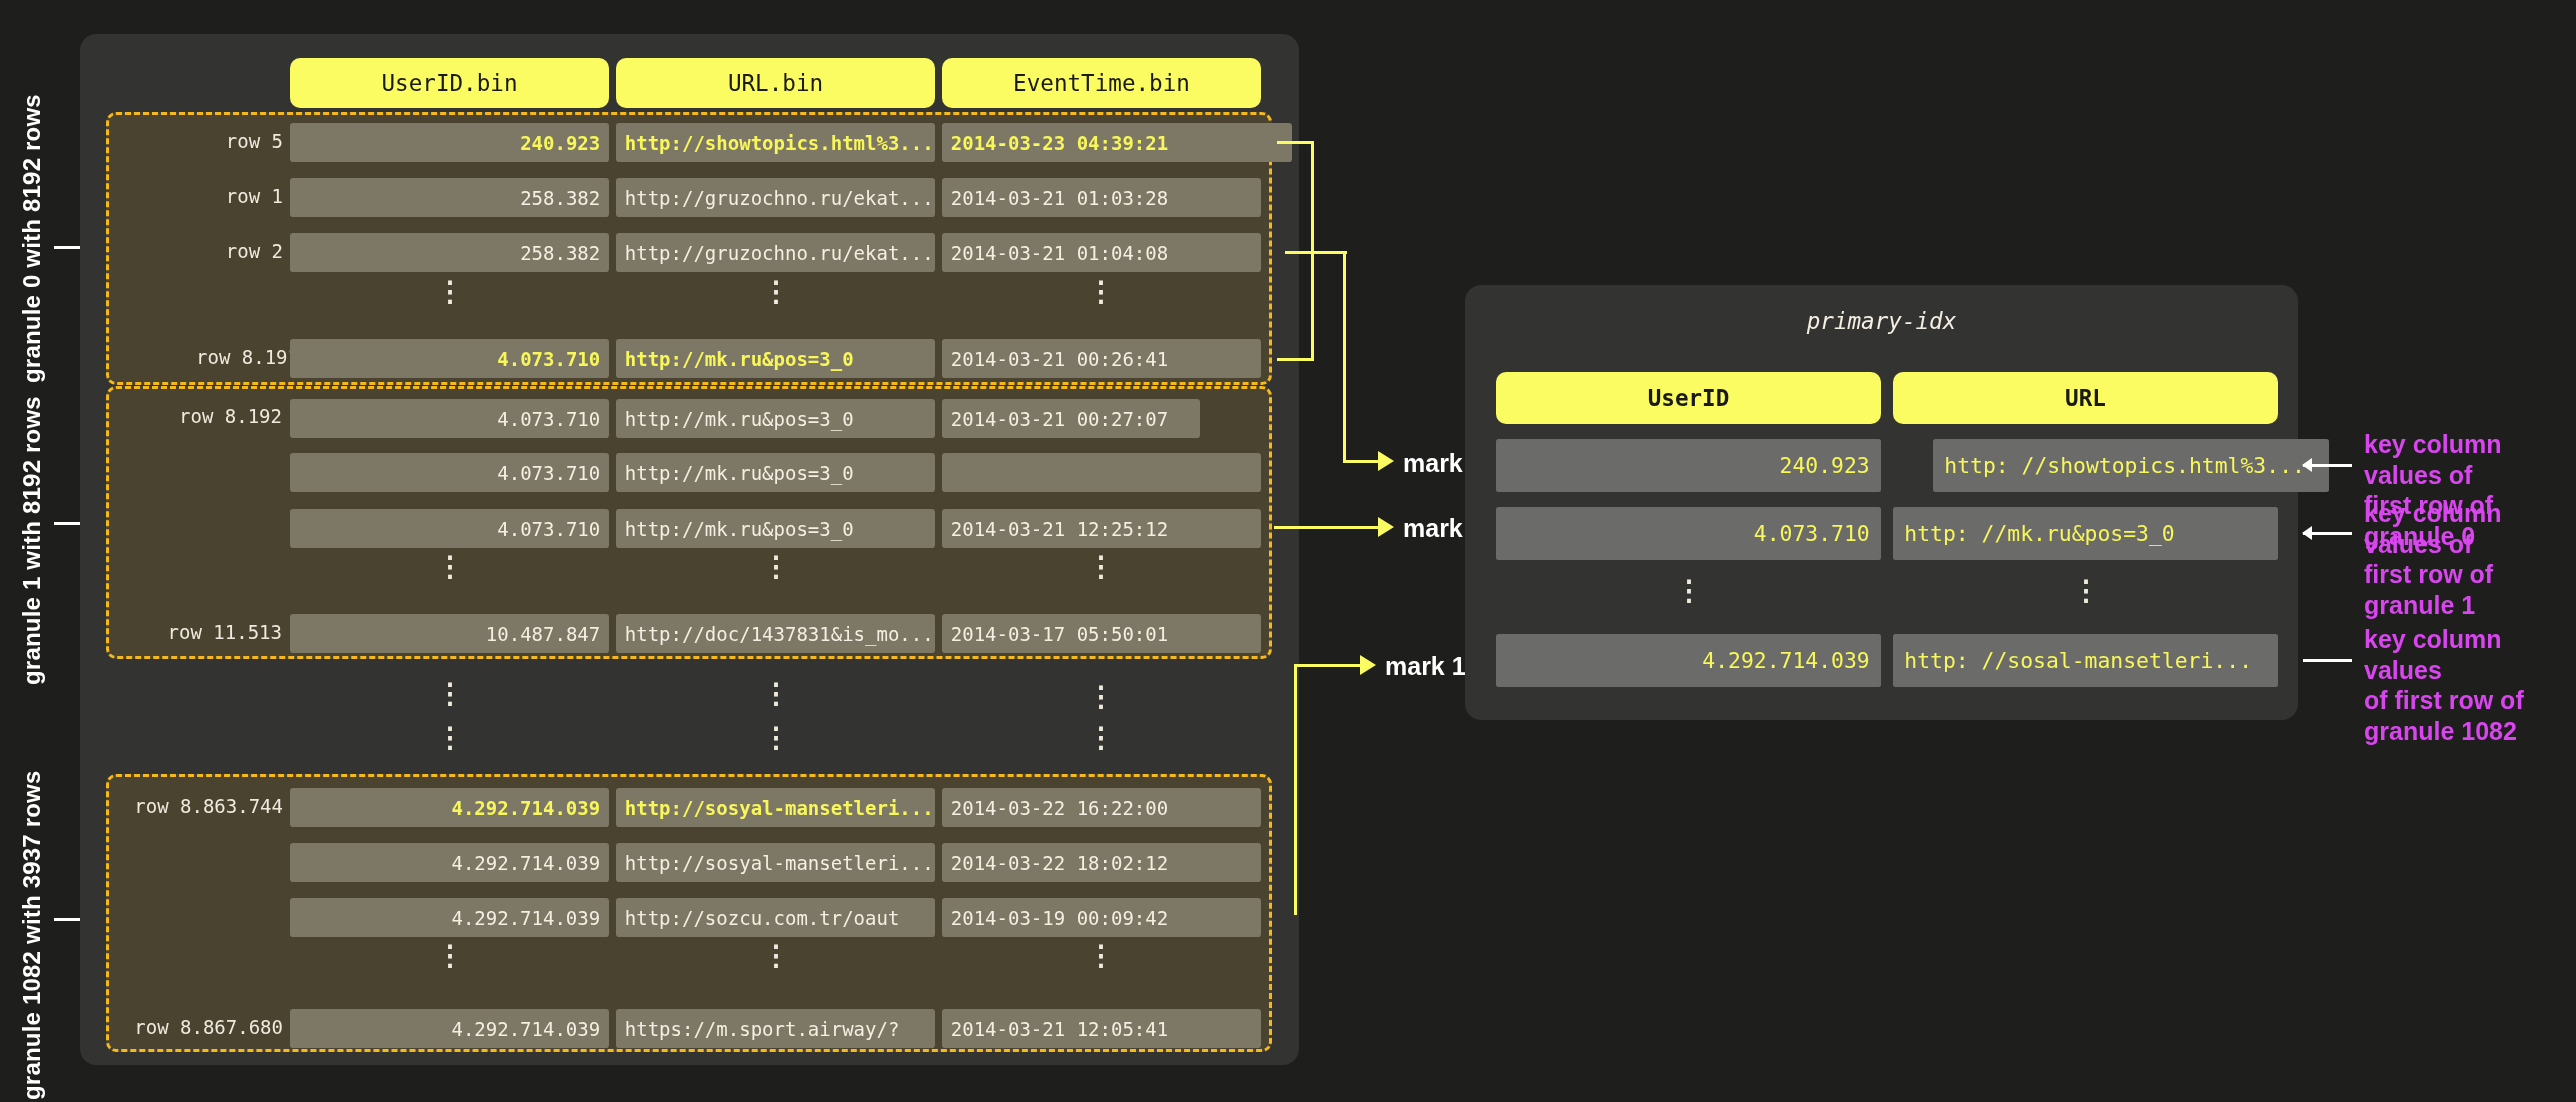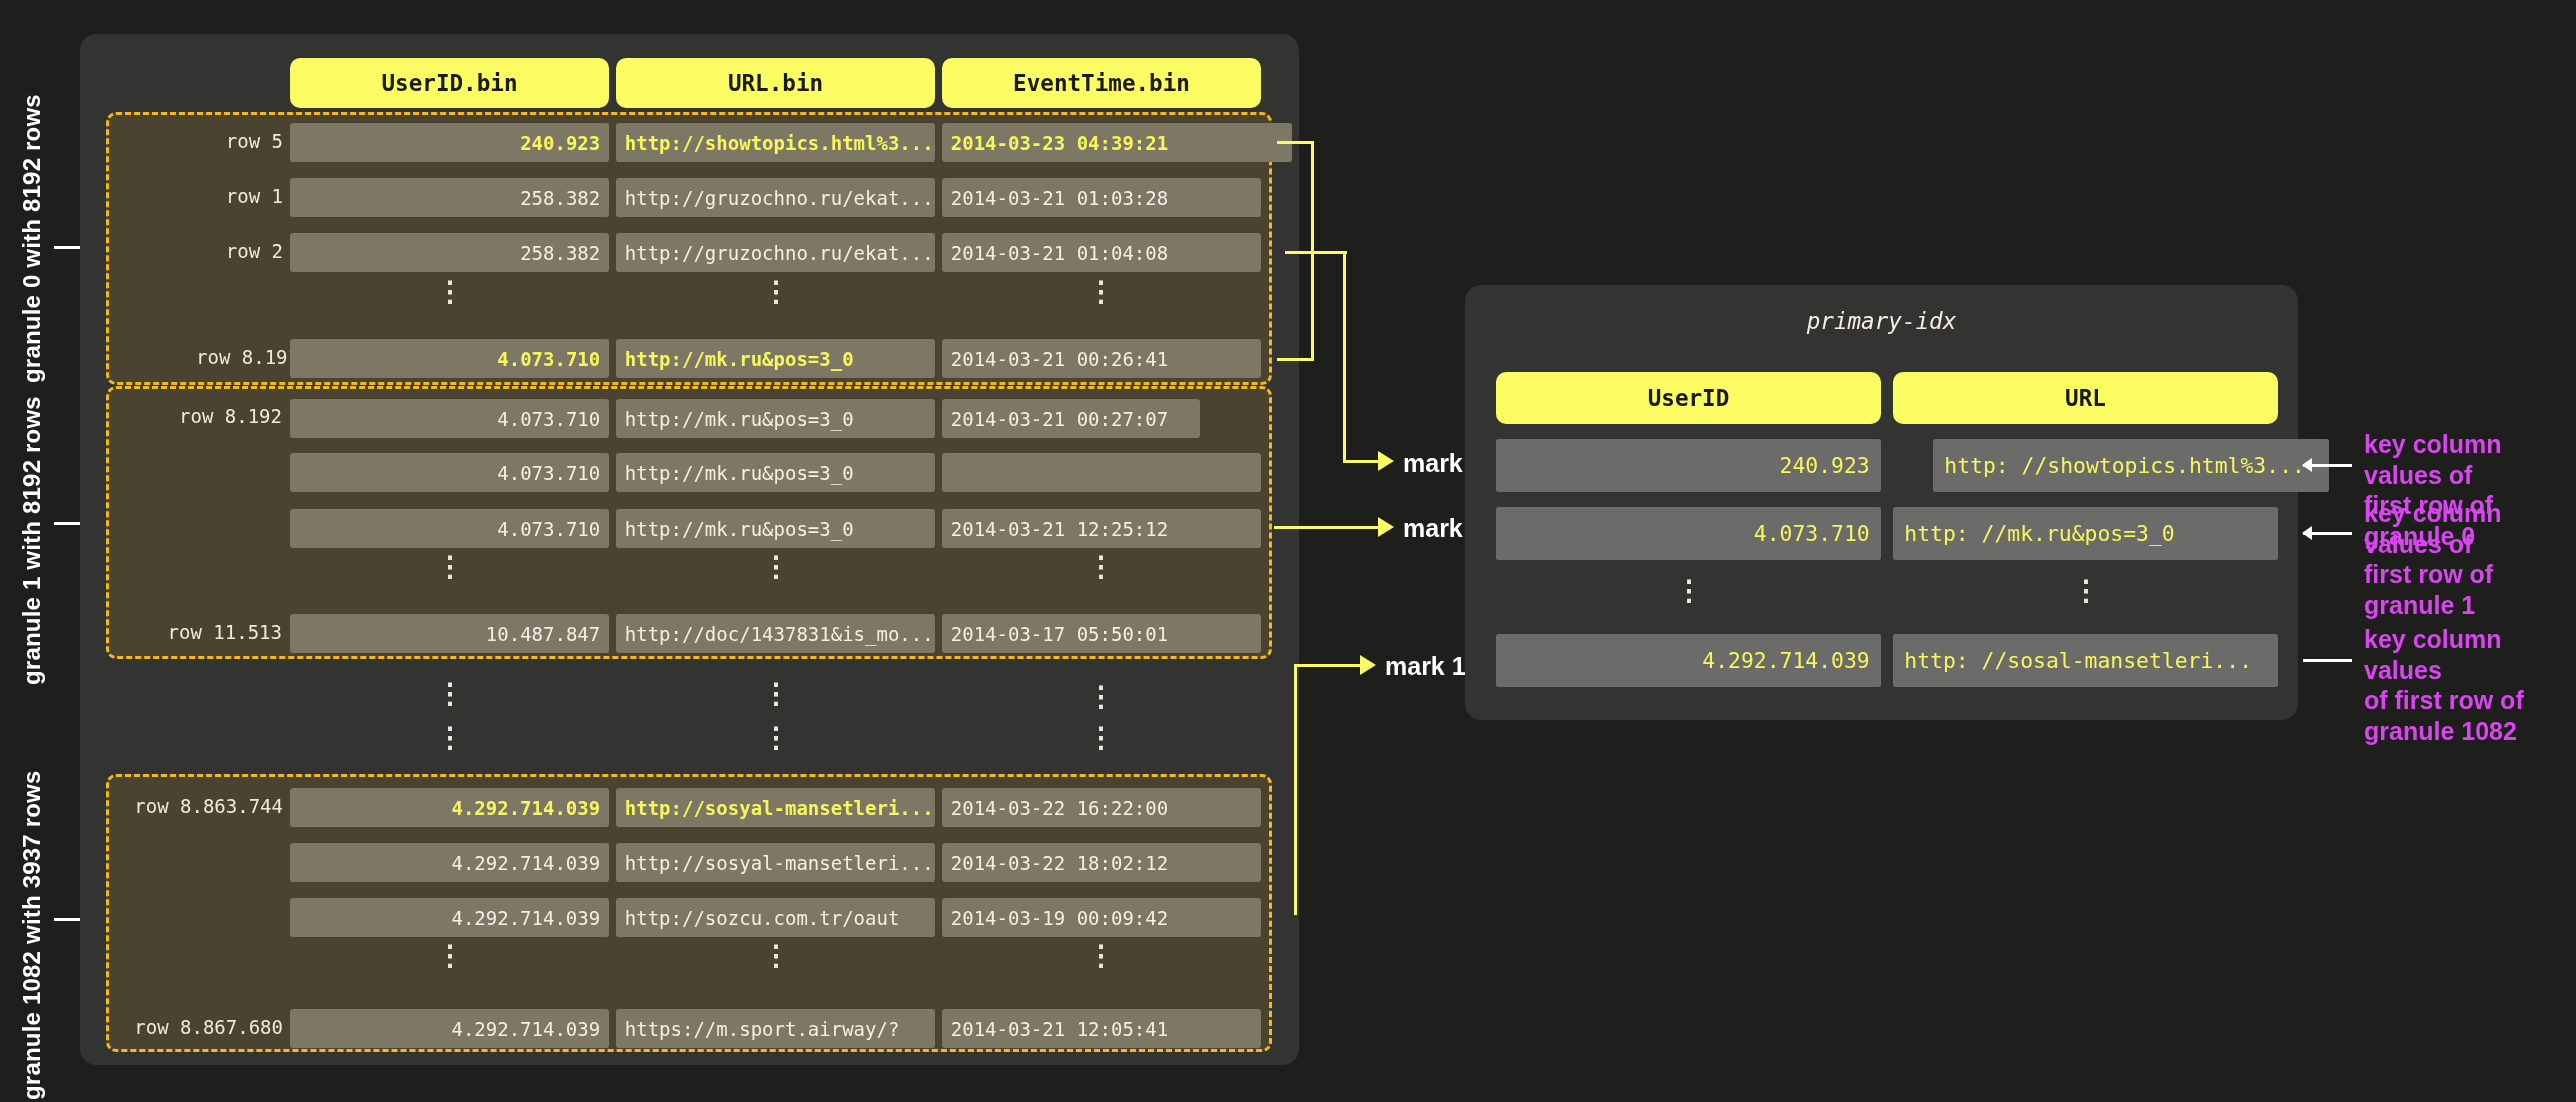--- a/index.html
+++ b/index.html
@@ -30,21 +30,21 @@
   
   .data-panel{
     position:absolute; left:80px; top:34px; width:1219px; height:1031px;
     background:#333331; border-radius:16.3px;
   }
 
   
   .colhdr{
     position:absolute; height:50px; background:#fbfb62; border-radius:10px;
     color:#1a1a18; font-family:"DejaVu Sans Mono", monospace;
-    font-size:22.6px; font-weight:700;
+    font-size:22.6px; font-weight:400;
     display:flex; align-items:center; justify-content:center;
   }
 
   
   .granule{
     position:absolute; border:3.1px dashed #f5b91d; border-radius:10px;
     background:#4a4330;
   }
 
   

